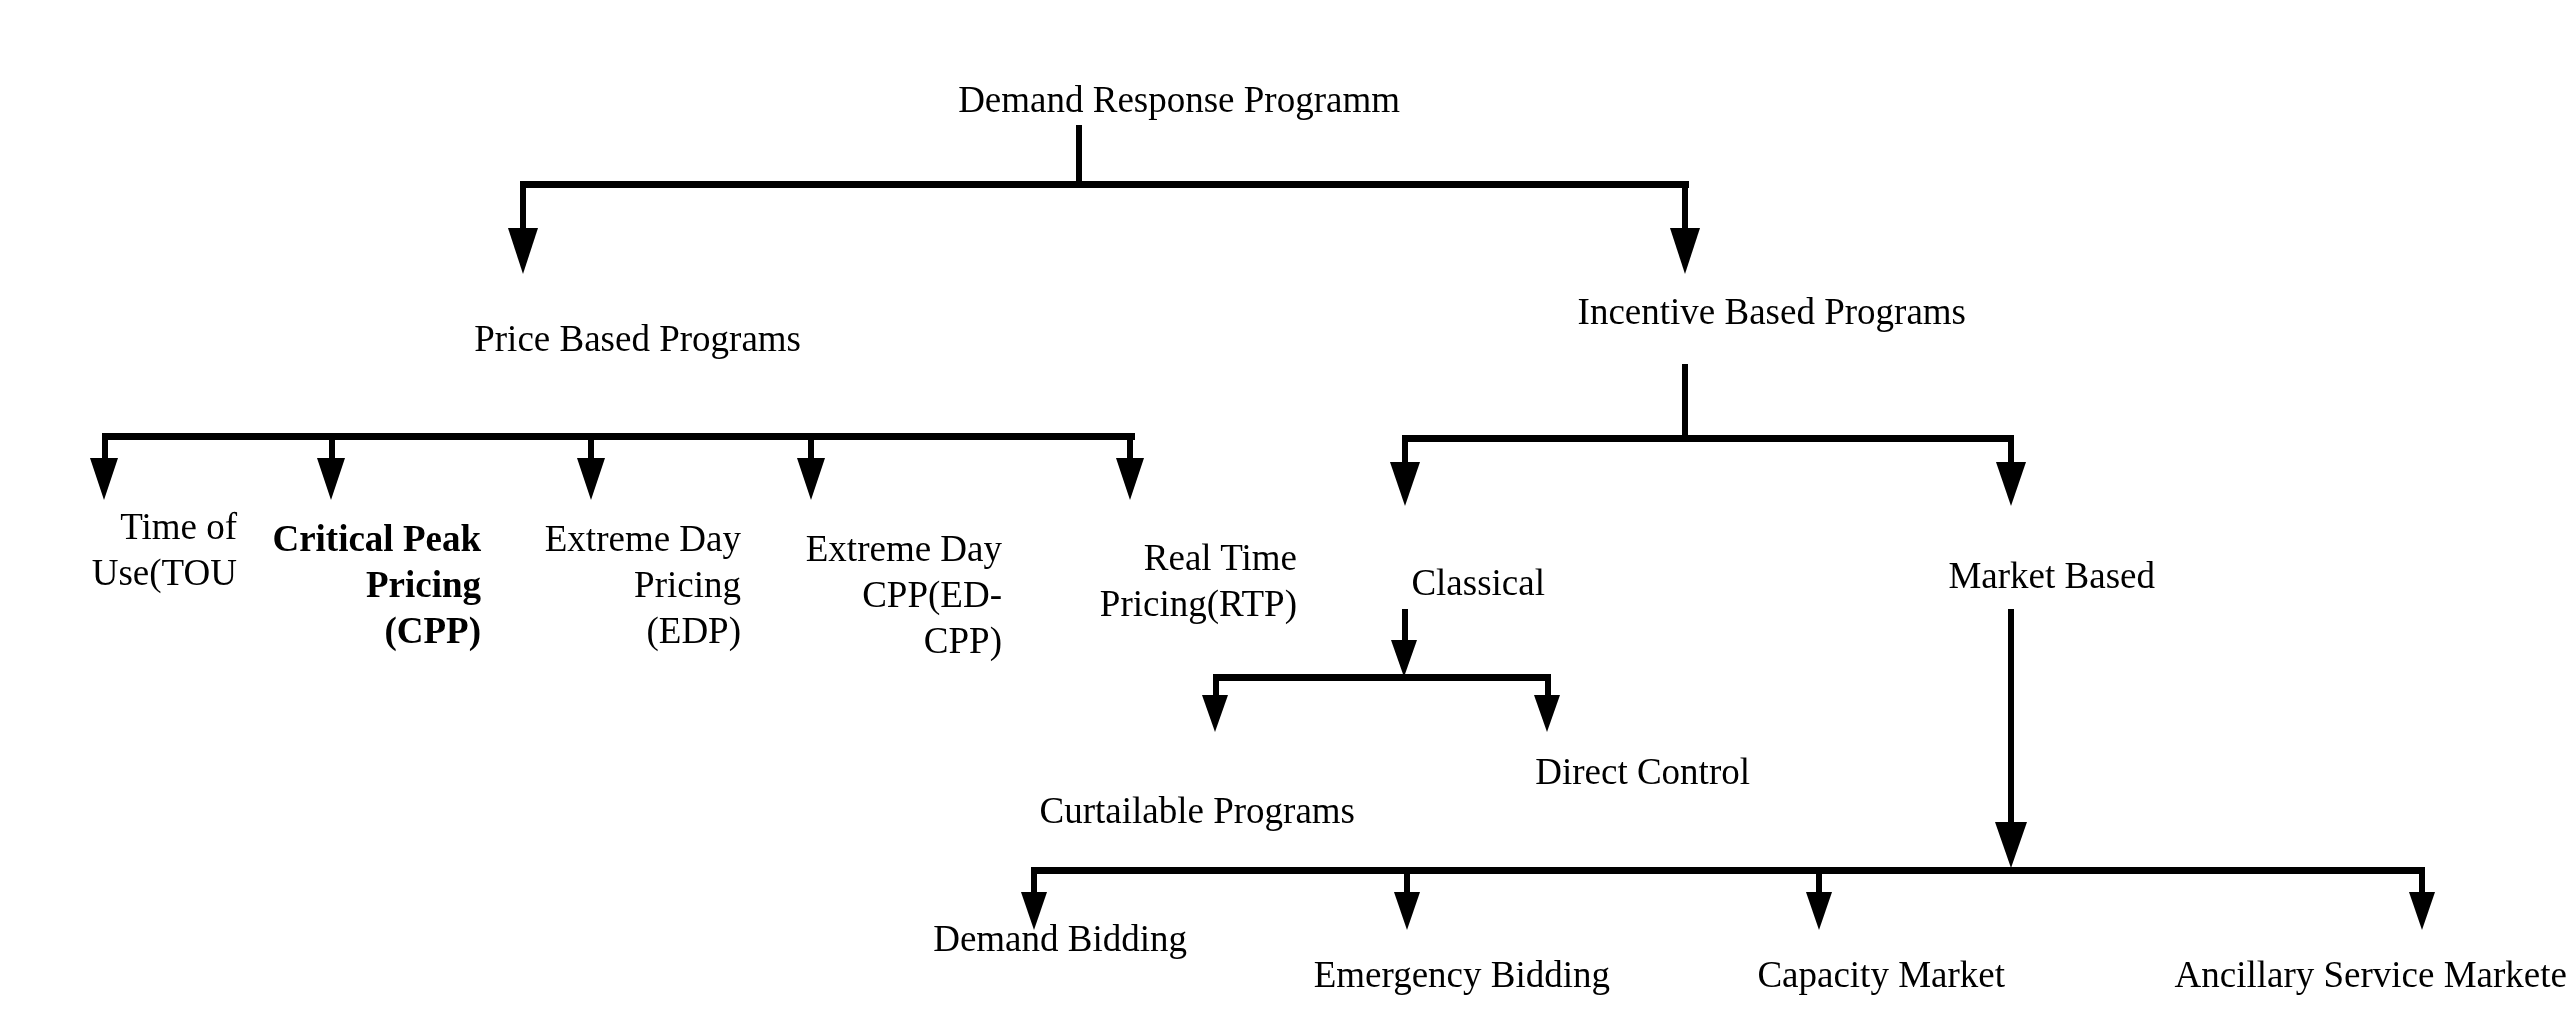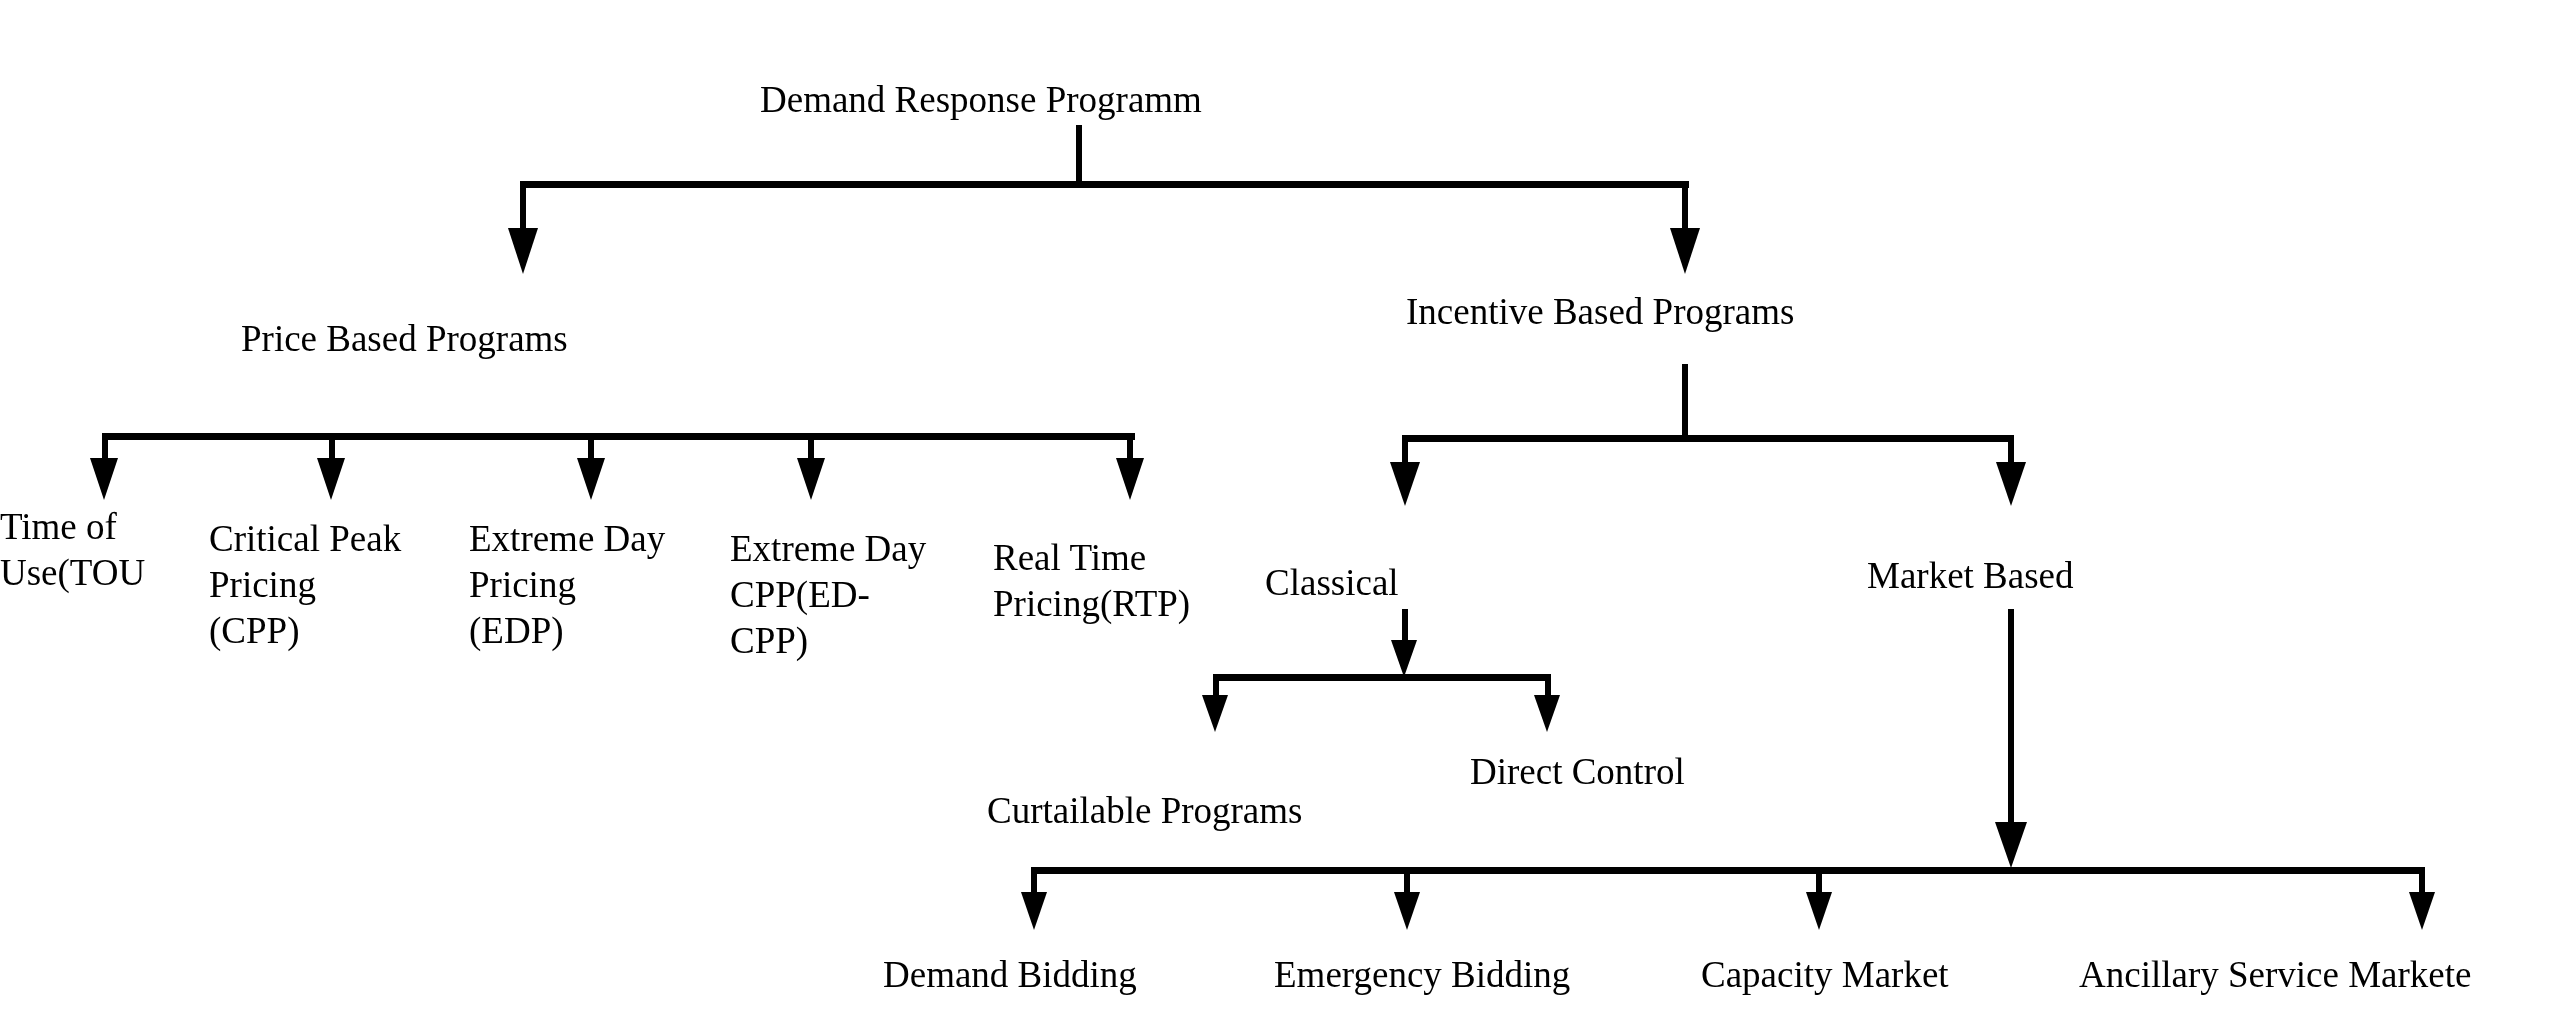--- a/index.html
+++ b/index.html
@@ -8,21 +8,21 @@
     width:2576px;height:1011px;
     background:#ffffff;
     overflow:hidden;
     font-family:"Liberation Serif", serif;
   }
   .lbl{
     position:absolute;
     color:#000;
     font-size:37px;
     line-height:46px;
-    text-align:left;
+    text-align:right;
     white-space:pre-line;
   }
   .title{line-height:61px;}
   .vl,.hl{position:absolute;background:#000;}
   .ah{
     position:absolute;width:0;height:0;
     border-style:solid;
     border-color:#000 transparent transparent transparent;
   }
 </style>
@@ -60,21 +60,21 @@
   <div class="ah" style="left:577px;top:458px;border-width:42px 14.4px 0 14.4px;"></div>
 
   <div class="vl" style="left:808px;top:433px;width:6.4px;height:29px;"></div>
   <div class="ah" style="left:797px;top:458px;border-width:42px 14.4px 0 14.4px;"></div>
 
   <div class="vl" style="left:1127px;top:433px;width:6.4px;height:29px;"></div>
   <div class="ah" style="left:1116px;top:458px;border-width:42px 14.4px 0 14.4px;"></div>
 
   <div class="lbl" style="left:0px;top:504px;width:237px;">Time of
 Use(TOU</div>
-  <div class="lbl" style="left:209px;top:516px;width:272px;">Critical Peak
+  <div class="lbl" style="left:209px;top:516px;width:272px;font-weight:bold;">Critical Peak
 Pricing
 (CPP)</div>
   <div class="lbl" style="left:469px;top:516px;width:272px;">Extreme Day
 Pricing
 (EDP)</div>
   <div class="lbl" style="left:730px;top:526px;width:272px;">Extreme Day
 CPP(ED-
 CPP)</div>
   <div class="lbl" style="left:993px;top:535px;width:304px;">Real Time
 Pricing(RTP)</div>
@@ -113,19 +113,19 @@
 
   <div class="vl" style="left:1404px;top:867px;width:6.4px;height:29px;"></div>
   <div class="ah" style="left:1394px;top:892px;border-width:38px 13.6px 0 13.6px;"></div>
 
   <div class="vl" style="left:1816px;top:867px;width:6.4px;height:29px;"></div>
   <div class="ah" style="left:1806px;top:892px;border-width:38px 13.6px 0 13.6px;"></div>
 
   <div class="vl" style="left:2419px;top:867px;width:6.4px;height:29px;"></div>
   <div class="ah" style="left:2409px;top:892px;border-width:38px 13.6px 0 13.6px;"></div>
 
-  <div class="lbl" style="left:883px;top:952px;width:304px;">Demand Bidding</div>
+  <div class="lbl" style="left:883px;top:916px;width:304px;">Demand Bidding</div>
   <div class="lbl" style="left:1274px;top:952px;width:336px;">Emergency Bidding</div>
   <div class="lbl" style="left:1701px;top:952px;width:304px;">Capacity Market</div>
   <div class="lbl" style="left:2079px;top:952px;width:488px;">Ancillary Service Markete</div>
 
 </div>
 
 
 </body></html>

